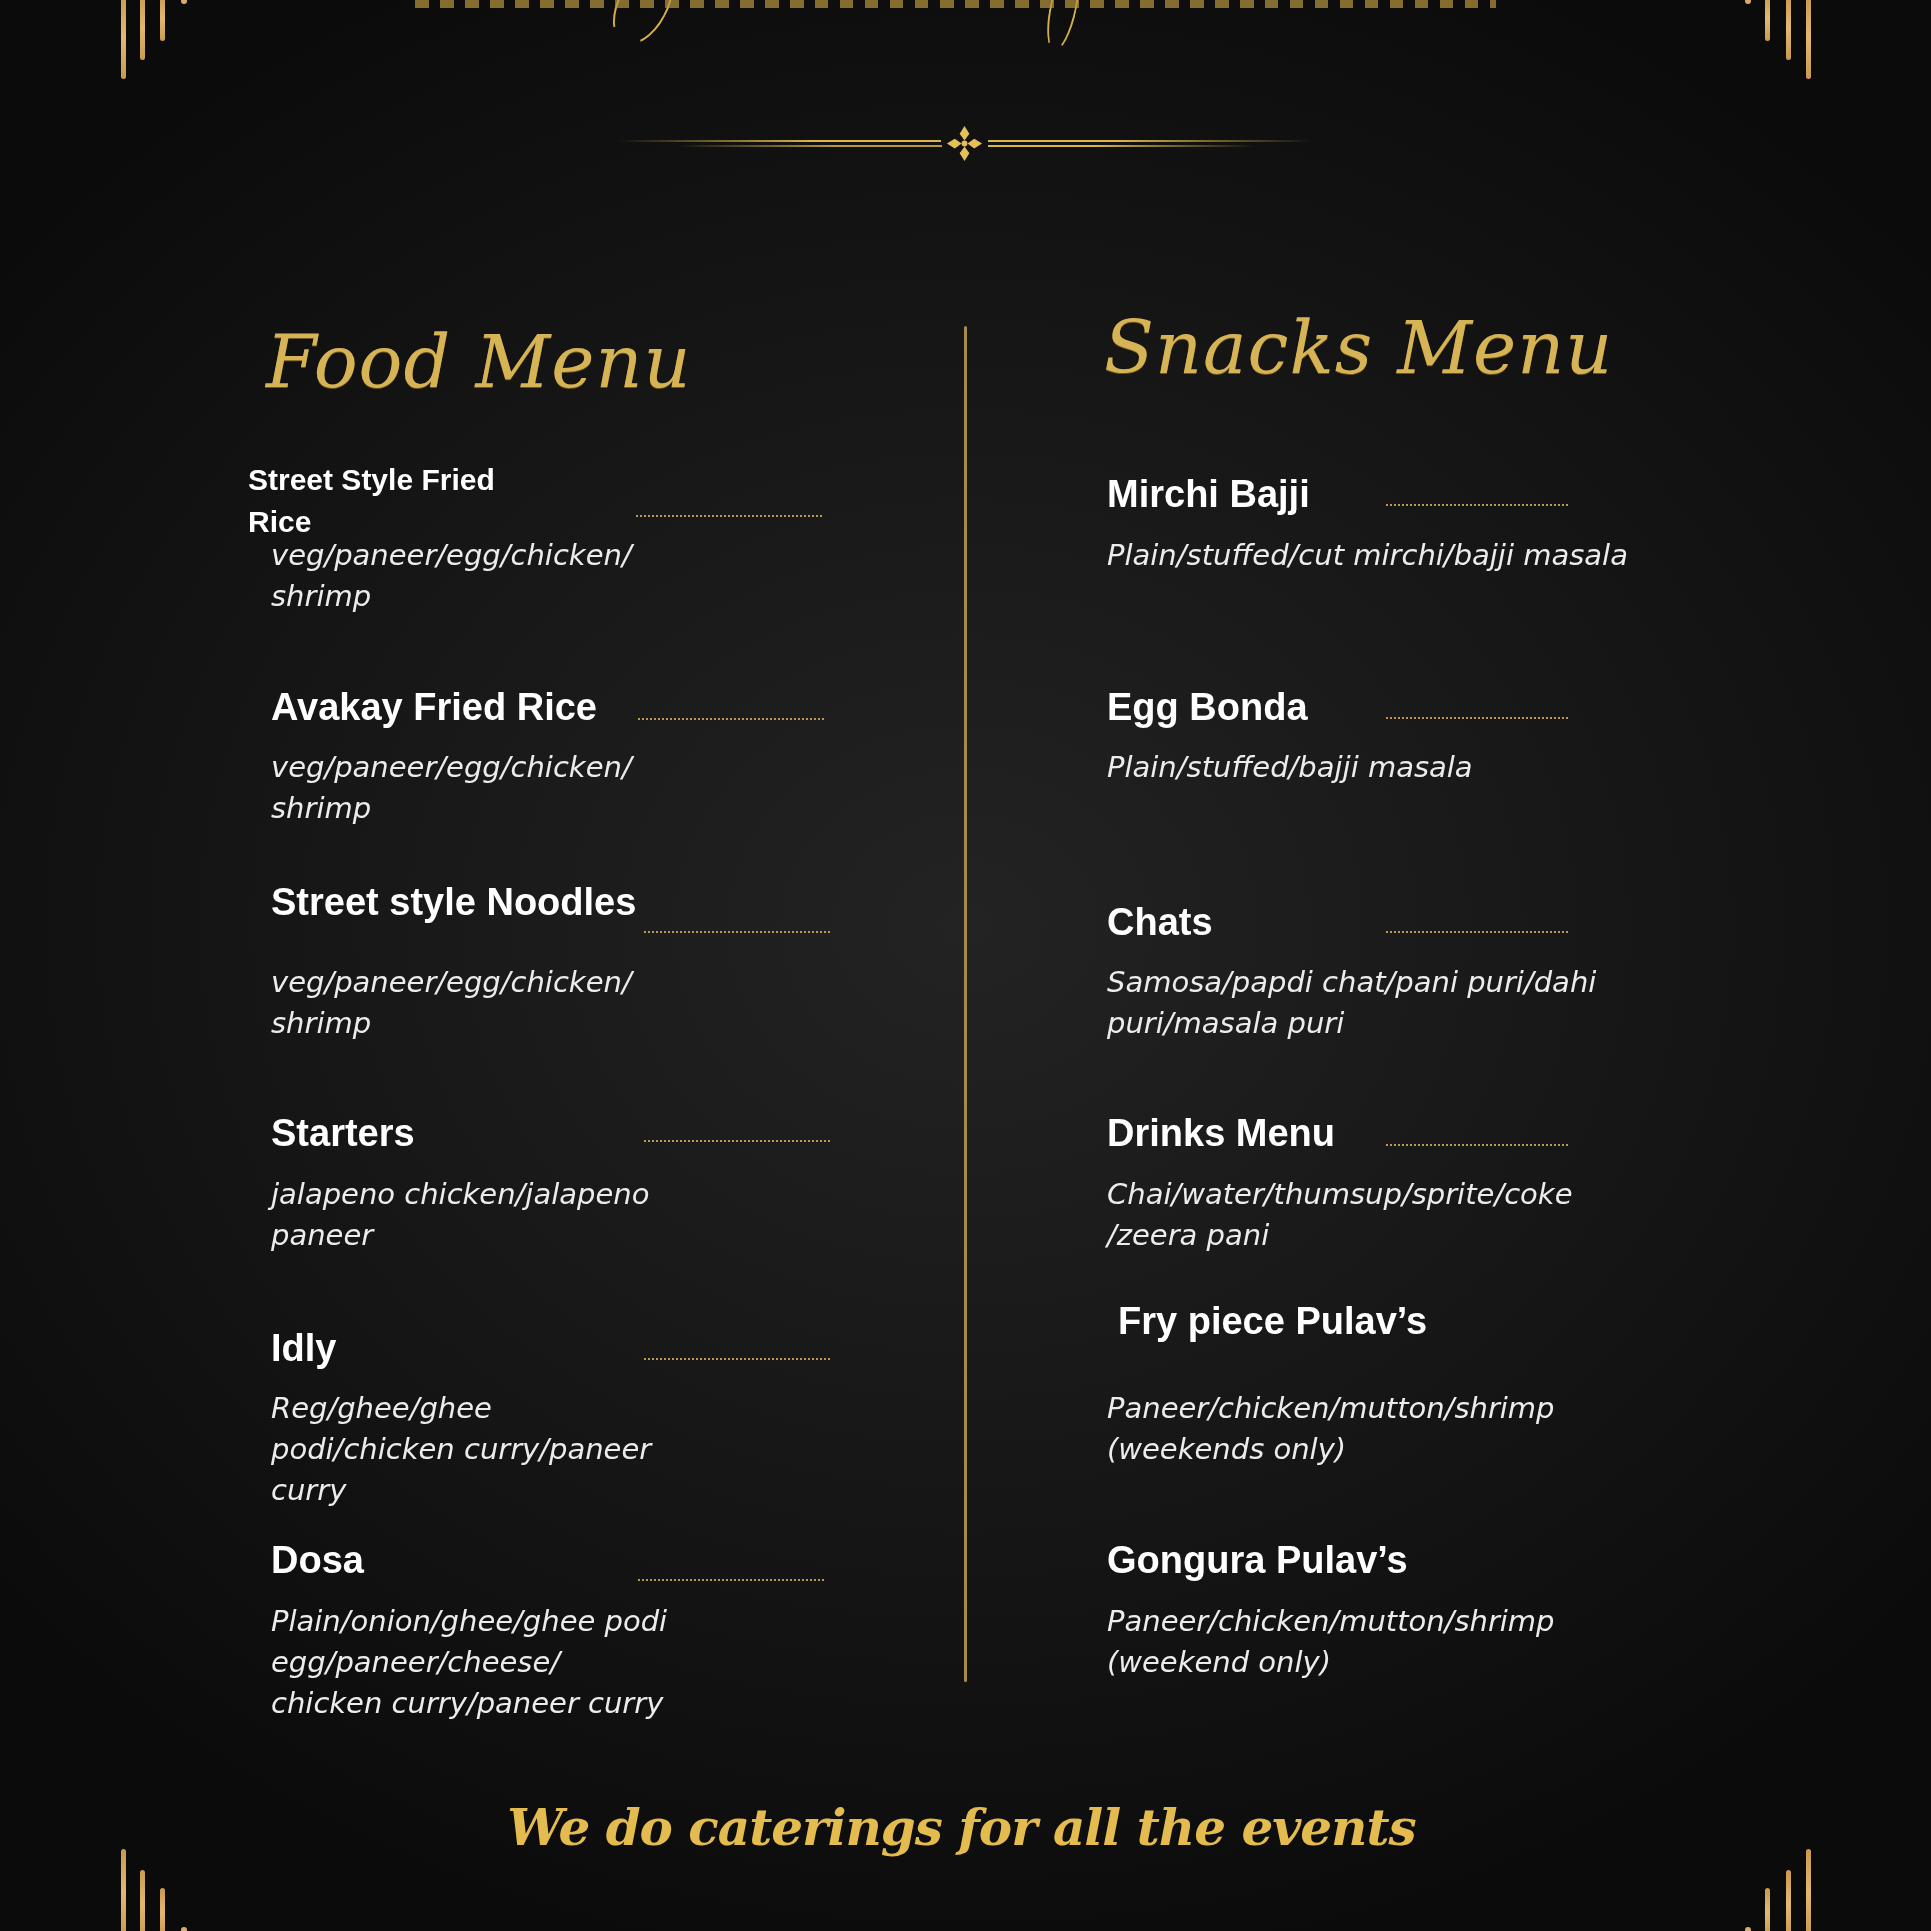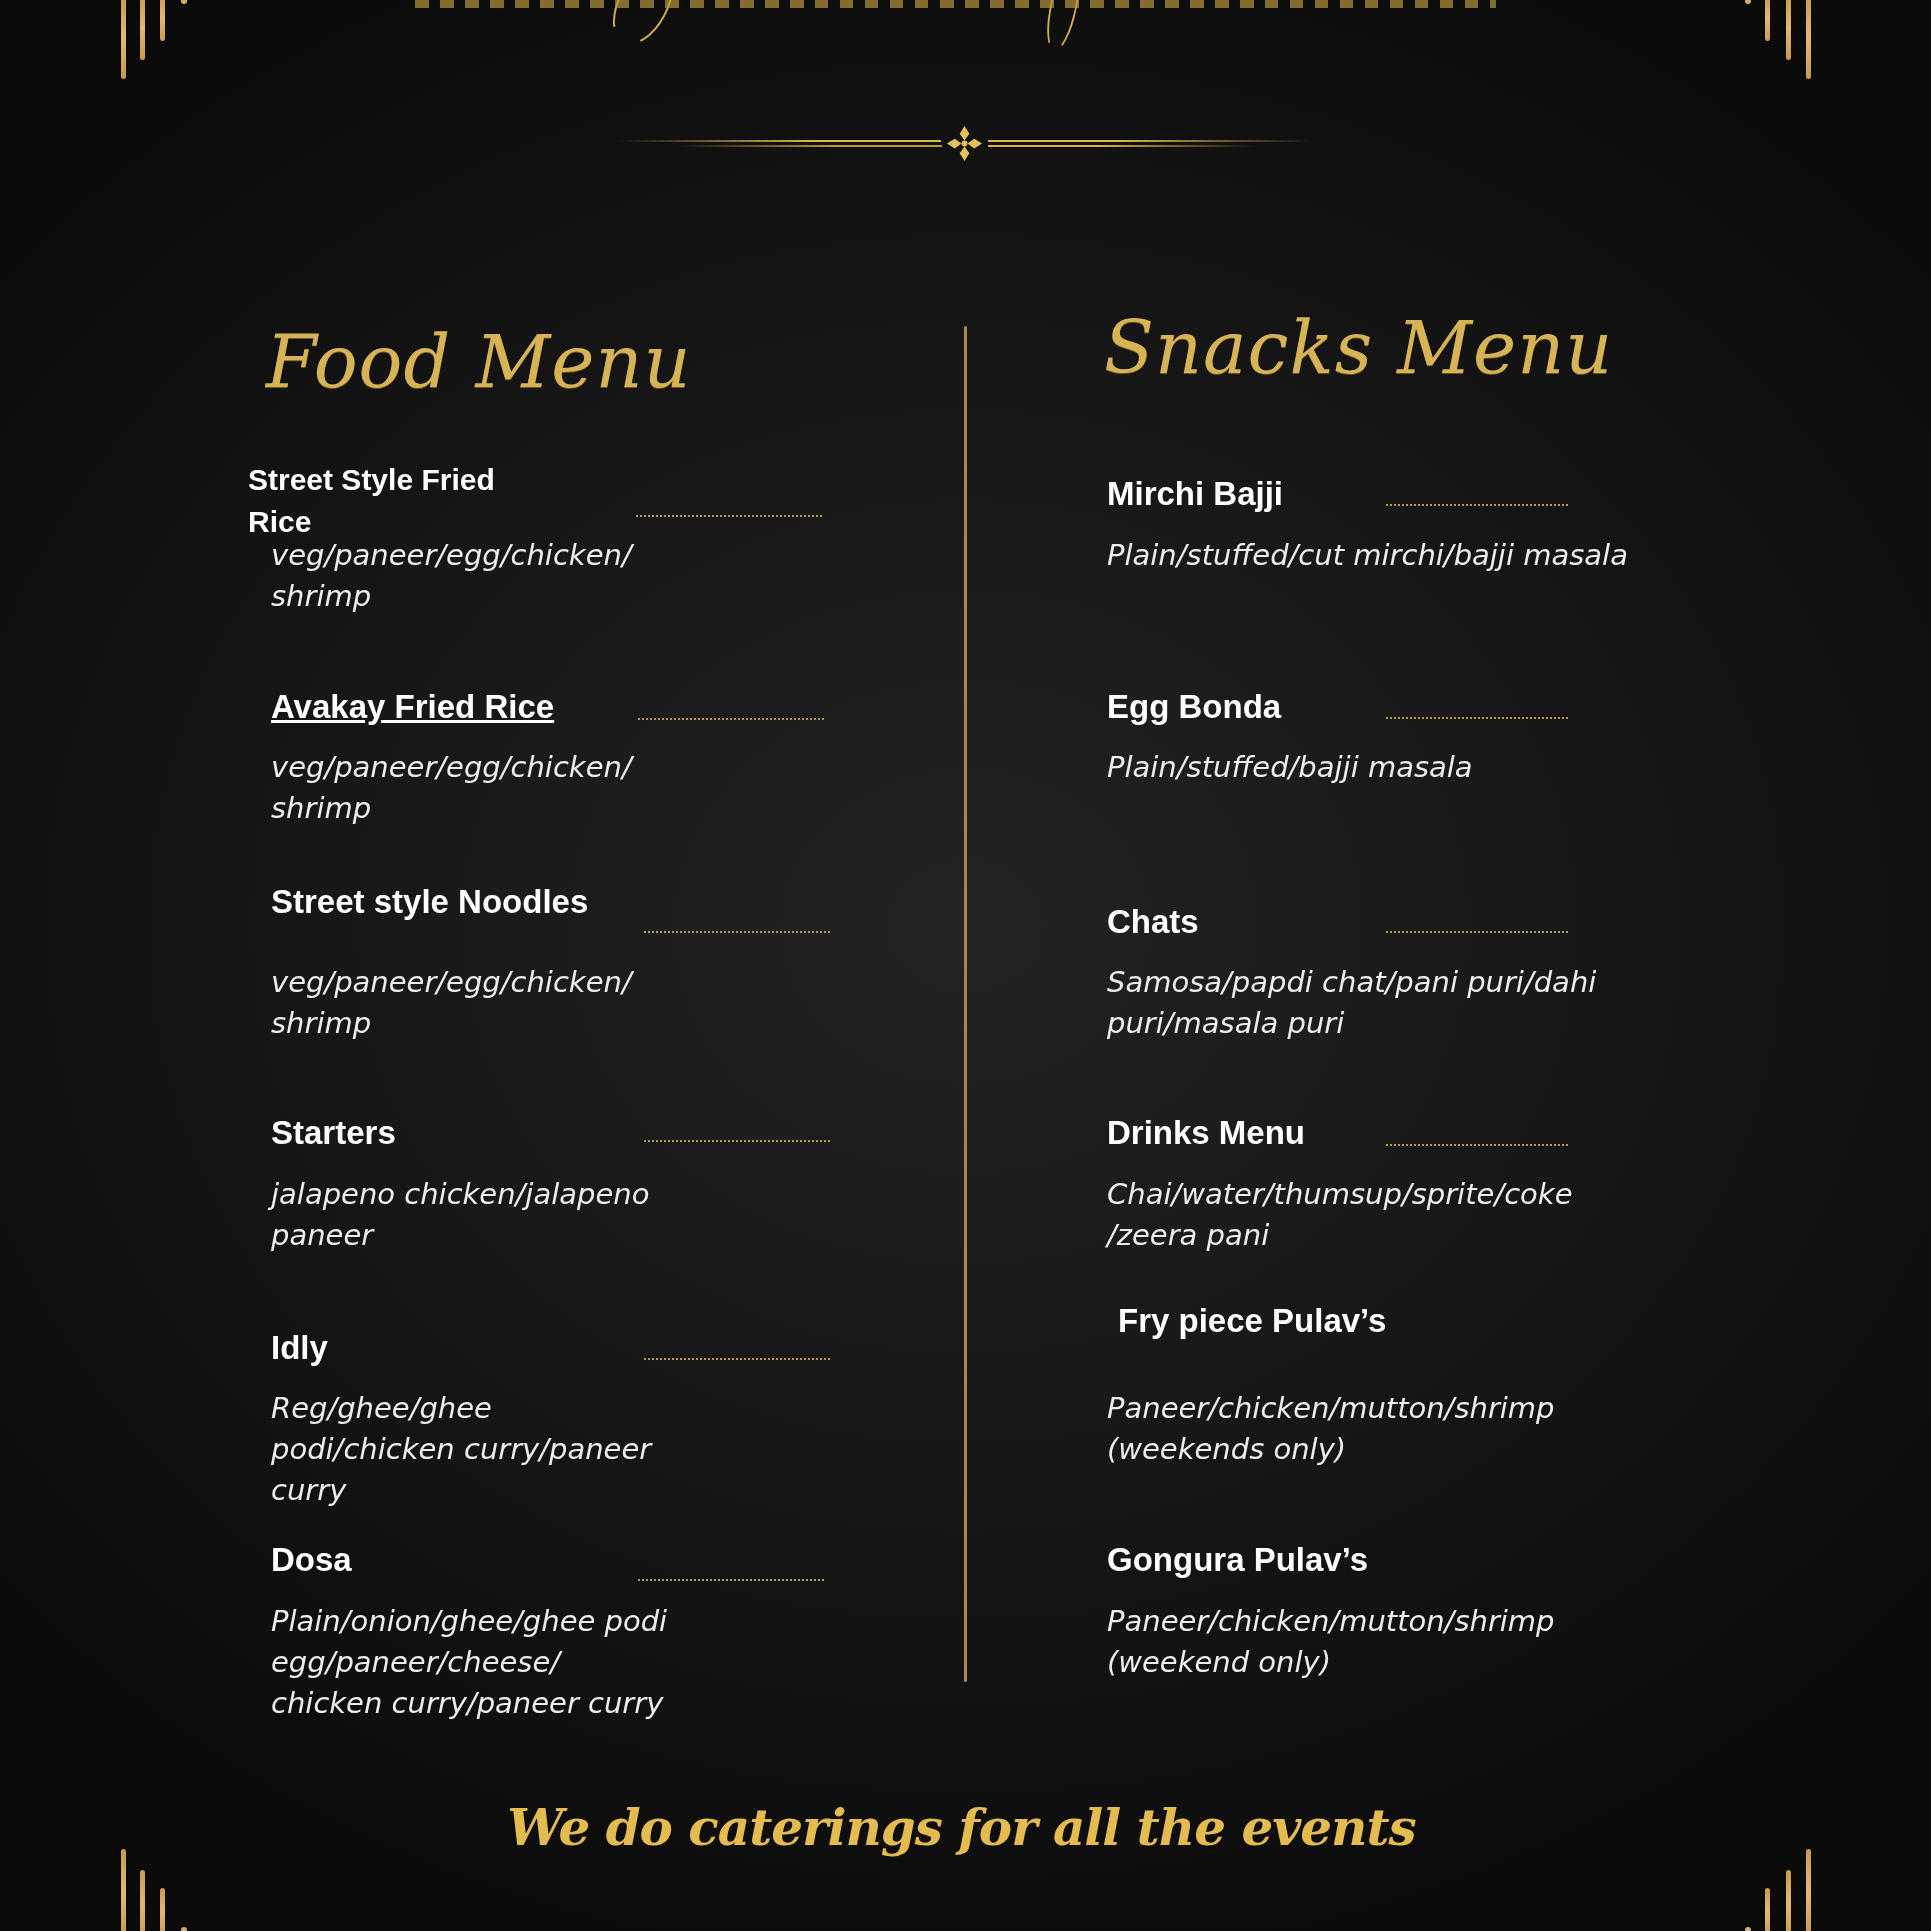--- a/index.html
+++ b/index.html
@@ -20,21 +20,21 @@
   .divider-top .line.r, .divider-top .line2.r { background:linear-gradient(270deg, rgba(217,181,74,0), #d9b54a 60%, #d9b54a); }
   .divider-top .flower { position:absolute; left:327px; top:-13.5px; width:39px; height:39px; }
 
   .vdivider { position:absolute; left:964px; top:326px; width:2.9px; height:1356px; background:#a58a4a; border-radius:1.9px; }
 
   .section-title {
     position:absolute; font-family:"DejaVu Serif", serif; font-style:italic;
     font-size:73px; color:#d6b456; letter-spacing:1px; font-weight:normal;
     text-shadow: 0 1px 0 #6d5419;
   }
-  .item-name { position:absolute; font-family:"Liberation Sans", sans-serif; font-weight:bold; font-size:33px; color:#ffffff; line-height:42px; }
+  .item-name { position:absolute; font-family:"Liberation Sans", sans-serif; font-weight:bold; font-size:38px; color:#ffffff; line-height:42px; }
   .item-desc { position:absolute; font-family:"DejaVu Sans", sans-serif; font-style:italic; font-size:29px; color:#ececec; line-height:41px; white-space:pre-line; }
   .dots { position:absolute; height:0; border-top:2.9px dotted #b99a4e; }
 
   .footer { position:absolute; left:0; width:1923px; top:1798px; text-align:center;
     font-family:"DejaVu Serif", serif; font-weight:bold; font-style:italic; font-size:50px; color:#e3bb4e; letter-spacing:-1px; }
 </style>
 </head>
 <body>
 
 <div class="corner" style="left:0;top:0;width:193px;height:87px;">
@@ -88,21 +88,21 @@
 <div class="section-title" style="left:1104px;top:305px;">Snacks Menu</div>
 
 <div>
   <div>
     <div class="item-name" style="left:248px;top:459px;width:299px;font-size:30px;">Street Style Fried Rice</div>
     <div class="dots" style="left:636px;top:515px;width:186px;"></div>
     <div class="item-desc" style="left:271px;top:535px;">veg/paneer/egg/chicken/
 shrimp</div>
   </div>
   <div>
-    <div class="item-name" style="left:271px;top:686px;text-decoration:underline;">Avakay Fried Rice</div>
+    <div class="item-name" style="left:271px;top:686px;">Avakay Fried Rice</div>
     <div class="dots" style="left:638px;top:718px;width:186px;"></div>
     <div class="item-desc" style="left:271px;top:747px;">veg/paneer/egg/chicken/
 shrimp</div>
   </div>
   <div>
     <div class="item-name" style="left:271px;top:881px;">Street style Noodles</div>
     <div class="dots" style="left:644px;top:931px;width:186px;"></div>
     <div class="item-desc" style="left:271px;top:962px;">veg/paneer/egg/chicken/
 shrimp</div>
   </div>

